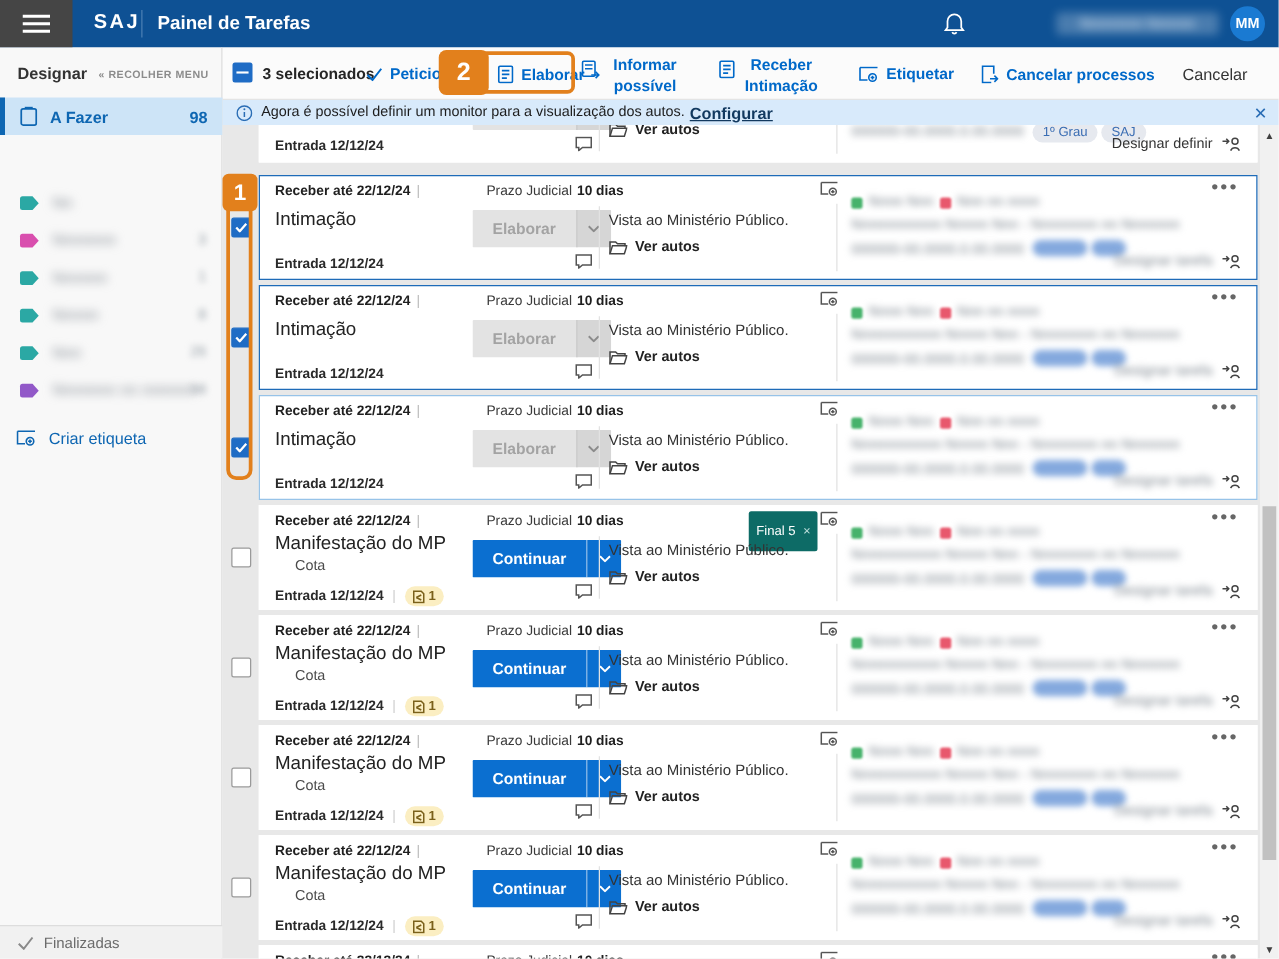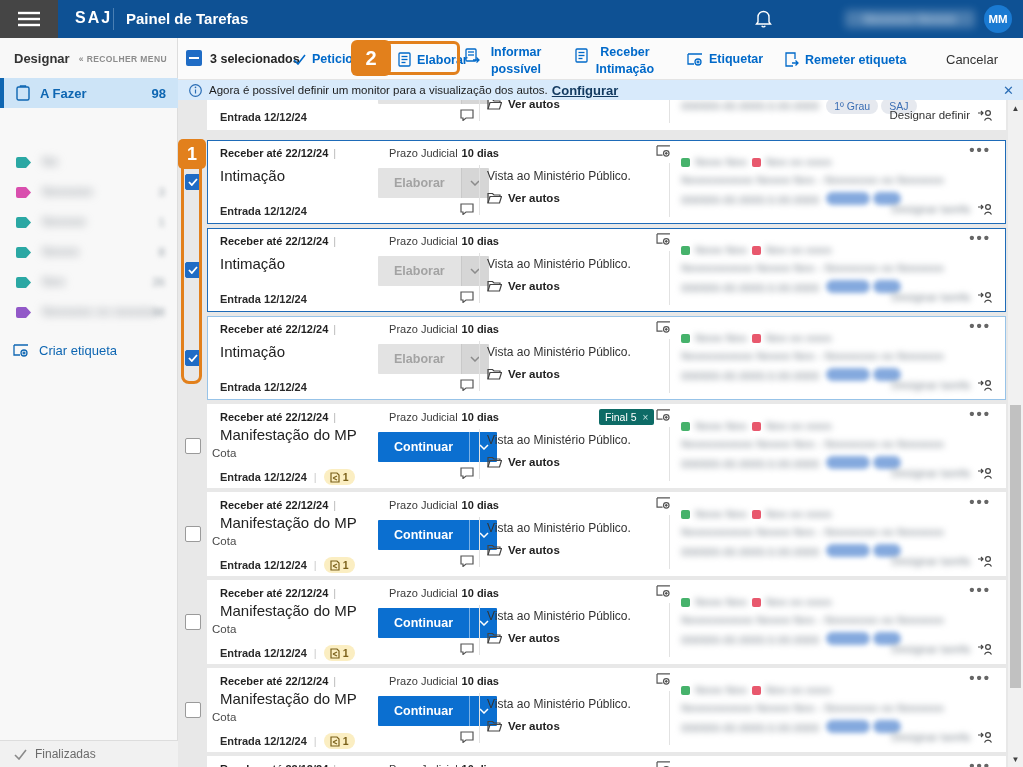--- a/index.html
+++ b/index.html
@@ -69,27 +69,27 @@
   .cb svg{visibility:hidden;}
   .cb.checked svg{visibility:visible;}
   .card{position:absolute;left:29px;top:0;width:799px;height:84px;background:#fff;border:1px solid #fff;}
   .card.sel{border:1.5px solid var(--sel);}
   .card.sel-light{border:1.5px solid var(--sel-light);}
   .c-head{position:absolute;left:0;top:0;width:100%;height:20px;}
   .dl{position:absolute;left:12px;top:6px;font-size:11px;font-weight:bold;color:#1f1f1f;white-space:nowrap;}
   .dl .sep{color:#b8b8b8;font-weight:normal;margin:0 5px;}
   .dl .dt{font-weight:normal;color:#3a3a3a;padding-left:48px;}
   .dl .dd{font-weight:bold;color:#1f1f1f;margin-left:4px;}
-  .final{position:absolute;left:391px;top:4px;height:16px;background:var(--teal);color:#fff;font-size:10.5px;border-radius:2px;display:flex;align-items:center;padding:0 6px;gap:6px;cursor:pointer;}
+  .final{position:absolute;left:391px;top:4px;height:16px;background:var(--teal);color:#fff;font-size:10.5px;border-radius:2px;display:flex;align-items:center;padding:16px 6px;gap:6px;cursor:pointer;}
   .final .fx{color:#bfe0de;font-size:10px;cursor:pointer;}
   .tagic{position:absolute;left:448px;top:4px;color:#555;cursor:pointer;}
   .dots{position:absolute;right:14px;top:0px;color:#666;font-size:15px;font-weight:bold;letter-spacing:2px;cursor:pointer;}
   .title{position:absolute;left:12px;font-size:15px;color:#222;white-space:nowrap;}
   .t-mid{top:26px;} .t-up{top:21px;}
-  .subtitle{position:absolute;left:4px;top:42px;font-size:11.5px;color:#4a4a4a;}
+  .subtitle{position:absolute;left:28px;top:42px;font-size:11.5px;color:#4a4a4a;}
   .btn{position:absolute;left:170px;top:27px;height:30px;display:flex;cursor:pointer;border-radius:1px;overflow:hidden;}
   .btn .btn-main{padding:0 16px;display:flex;align-items:center;font-size:12.5px;font-weight:600;}
   .btn .btn-ch{width:28px;display:flex;align-items:center;justify-content:center;}
   .btn.primary .btn-main{background:var(--btn-blue);color:#fff;}
   .btn.primary .btn-ch{background:var(--btn-blue);color:#fff;border-left:1px solid rgba(255,255,255,.45);}
   .btn.disabled .btn-main{background:#e3e3e3;color:#a3a3a3;}
   .btn.disabled .btn-ch{background:#d6d6d6;color:#8b8b8b;border-left:1px solid #c9c9c9;}
   .d1{position:absolute;left:271px;top:24px;width:1px;height:50px;background:#e2e2e2;}
   .d2{position:absolute;left:461px;top:22px;width:1px;height:54px;background:#e2e2e2;}
   .act{position:absolute;left:279px;top:28px;font-size:12px;color:#333;}
@@ -205,21 +205,21 @@
       <circle cx="11" cy="9" r="3"></circle>
       <path d="M11 7.5 v3 m-1.5 -1.5 h3"></path>
     </svg>
   <span class="tb-blue">Etiquetar</span>
 </div>
 <div class="abs" id="tb-remeter">
   <svg width="14" height="15" viewBox="0 0 14 15" fill="none" stroke="#0069c9" stroke-width="1.3">
       <path d="M8 14 H1 V1 h9 v6"></path>
       <path d="M7 11 h6 m-2.5 -2.5 L13 11 l-2.5 2.5"></path>
     </svg>
-  <span class="tb-blue">Remeter etiqueta</span>
+  <span class="tb-blue">Cancelar processos</span>
 </div>
 <div class="abs" id="tb-cancelar">Cancelar</div>
 
 <div class="abs" id="banner">
   <svg id="banner-icon" width="13" height="13" viewBox="0 0 13 13" fill="none" stroke="currentColor" stroke-width="1.2">
       <circle cx="6.5" cy="6.5" r="5.8"></circle>
       <line x1="6.5" y1="5.5" x2="6.5" y2="9.5"></line>
       <circle cx="6.5" cy="3.4" r="0.8" fill="currentColor" stroke="none"></circle>
     </svg>
   <span id="banner-text">Agora é possível definir um monitor para a visualização dos autos.</span>

